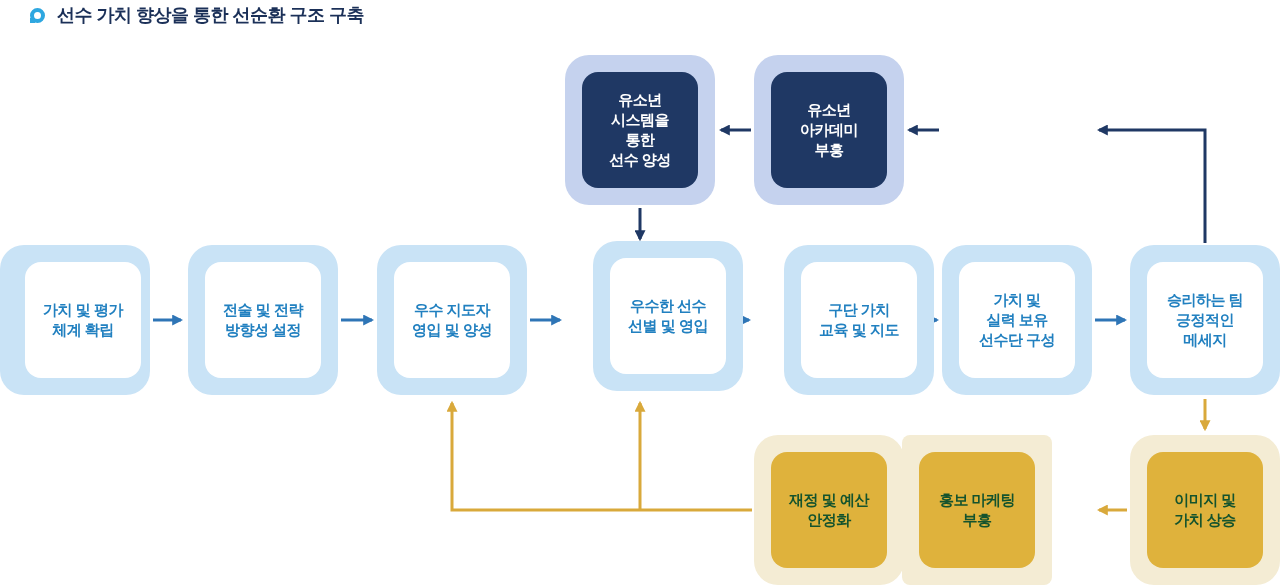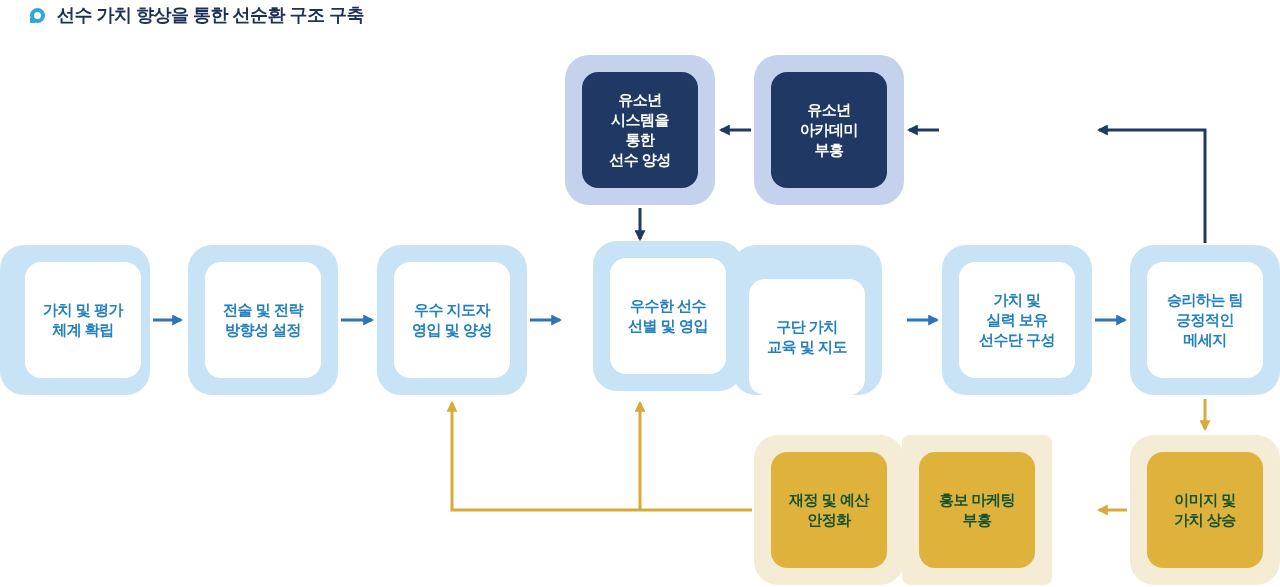--- a/index.html
+++ b/index.html
@@ -103,21 +103,21 @@
 방향성 설정</div>
   </div>
   <div class="box mid" style="left:377px;top:245px;">
     <div class="inner">우수 지도자
 영입 및 양성</div>
   </div>
   <div class="box mid" style="left:565px;top:241px;margin-left:28px;">
     <div class="inner">우수한 선수
 선별 및 영입</div>
   </div>
-  <div class="box mid" style="left:732px;top:245px;align-items:flex-end;">
+  <div class="box mid" style="left:784px;top:245px;">
     <div class="inner">구단 가치
 교육 및 지도</div>
   </div>
   <div class="box mid" style="left:942px;top:245px;">
     <div class="inner">가치 및
 실력 보유
 선수단 구성</div>
   </div>
   <div class="box mid" style="left:1130px;top:245px;">
     <div class="inner">승리하는 팀

